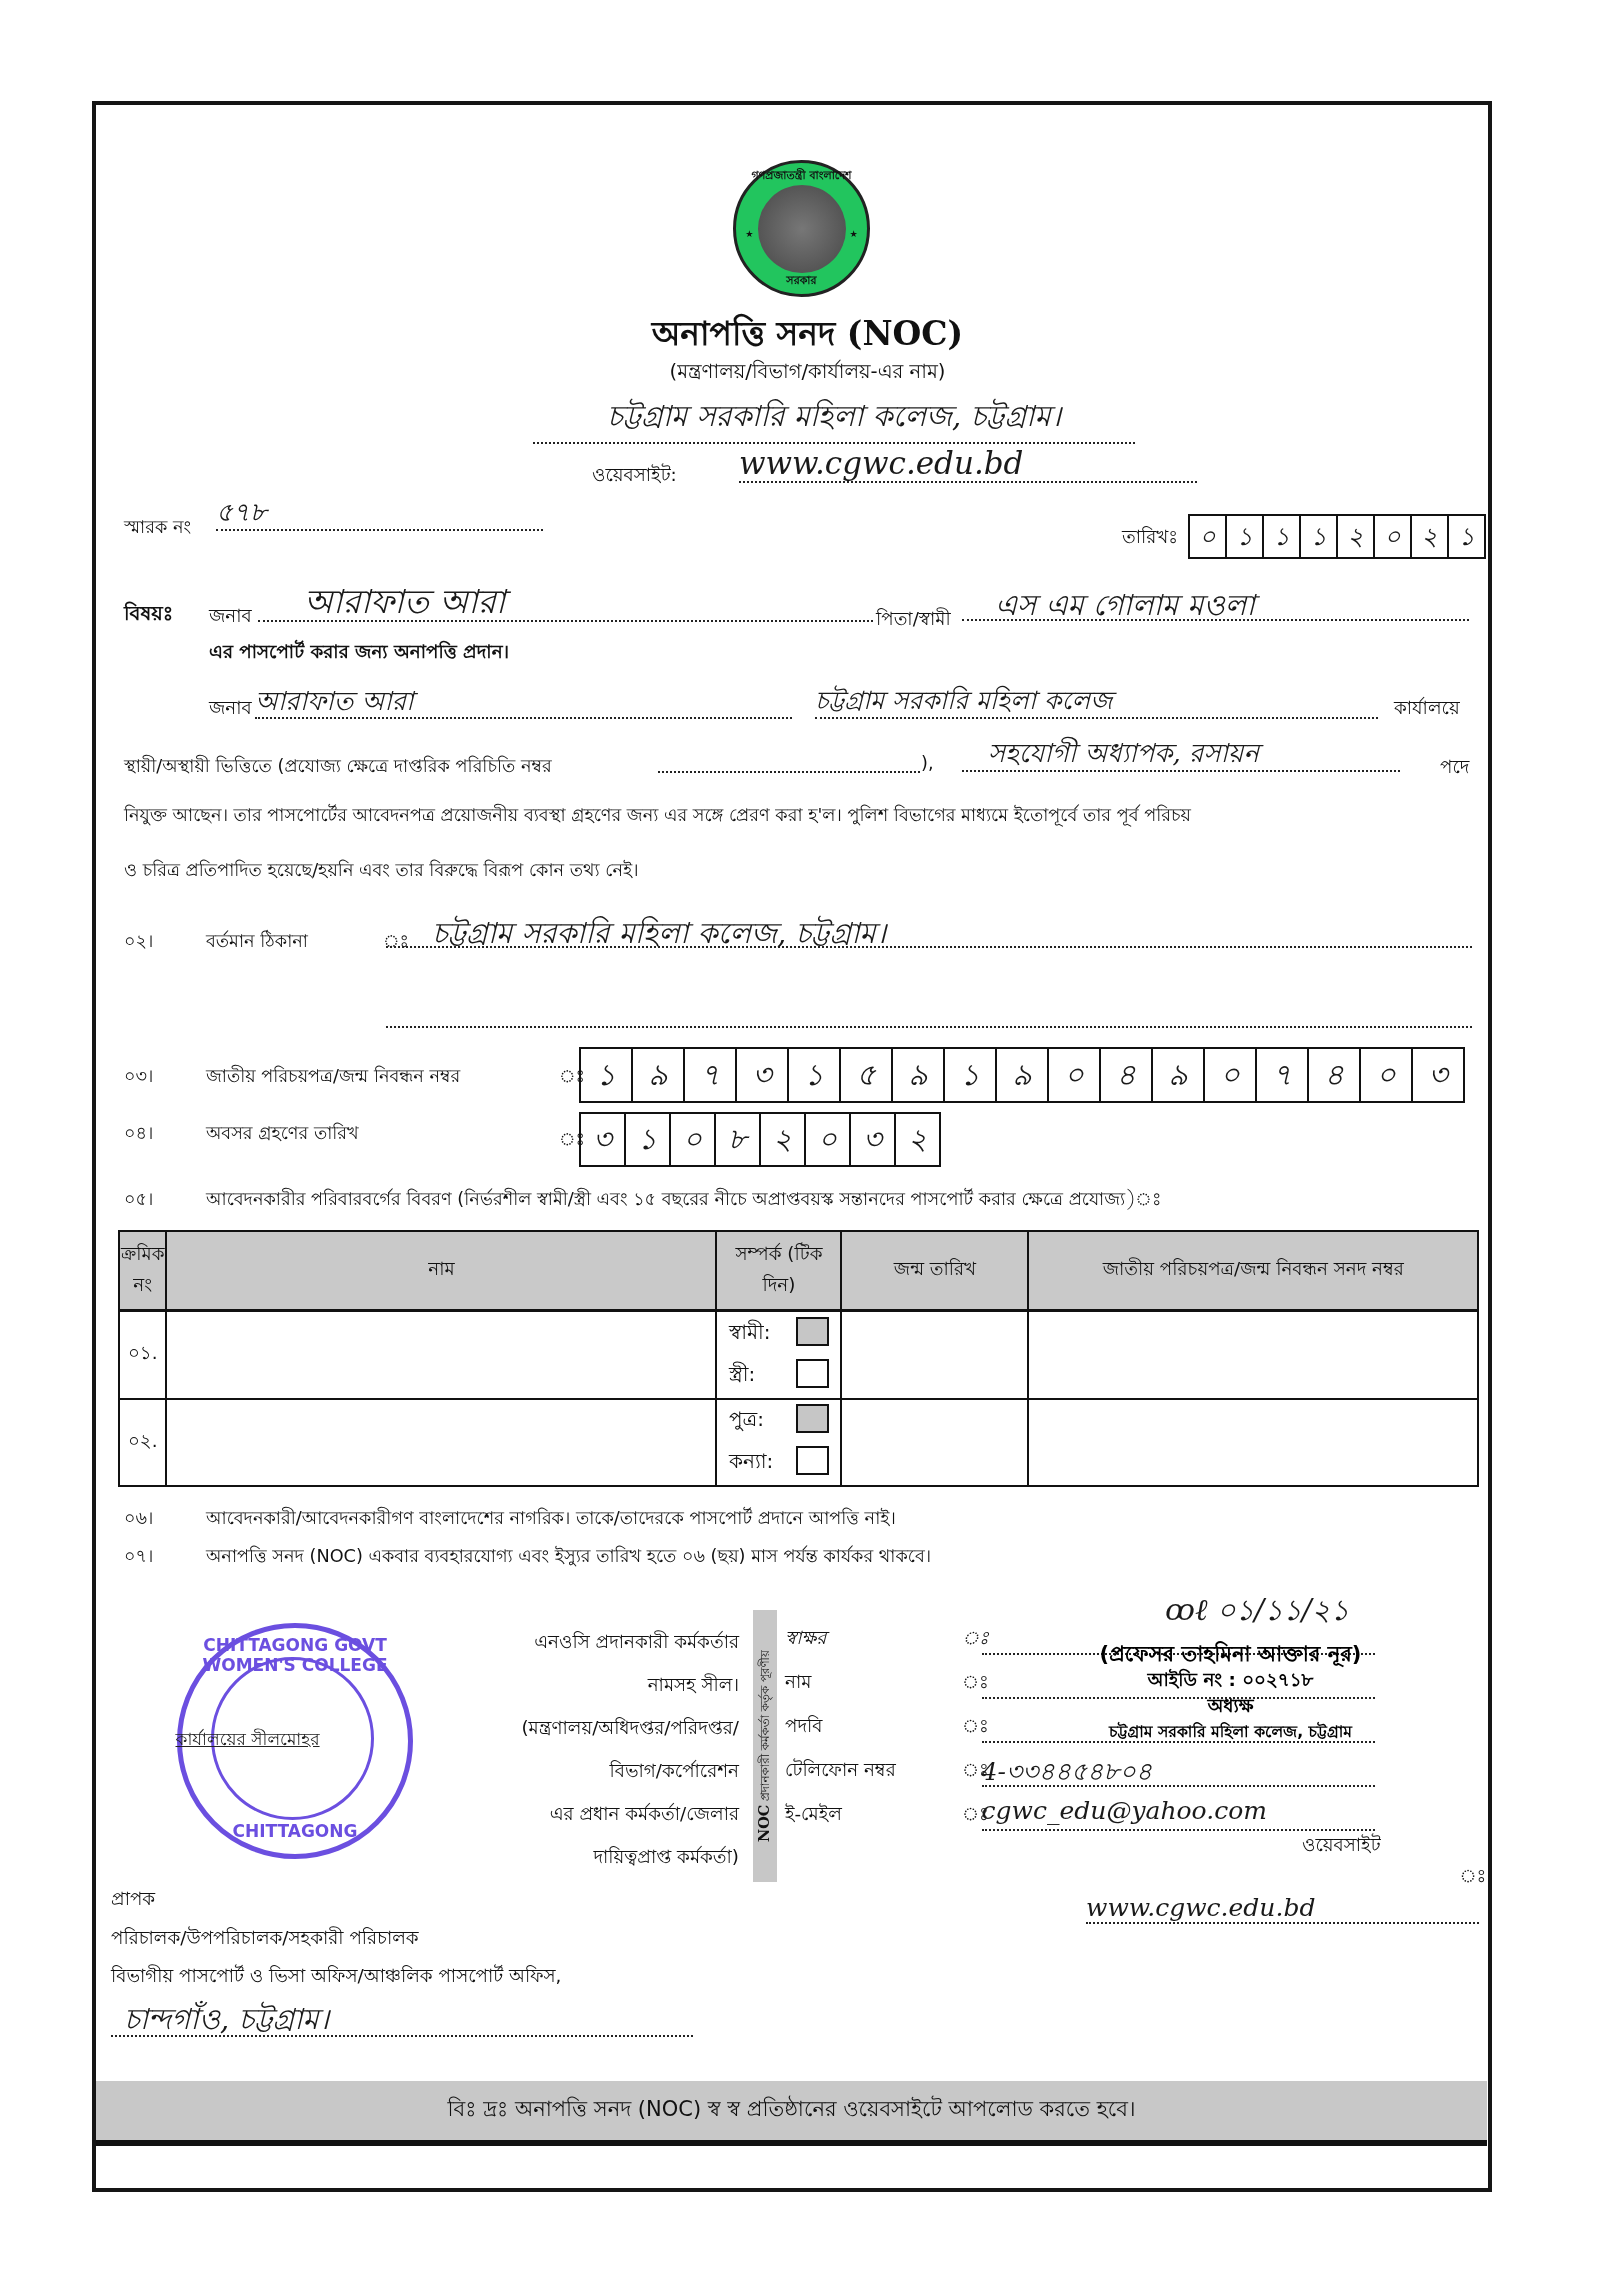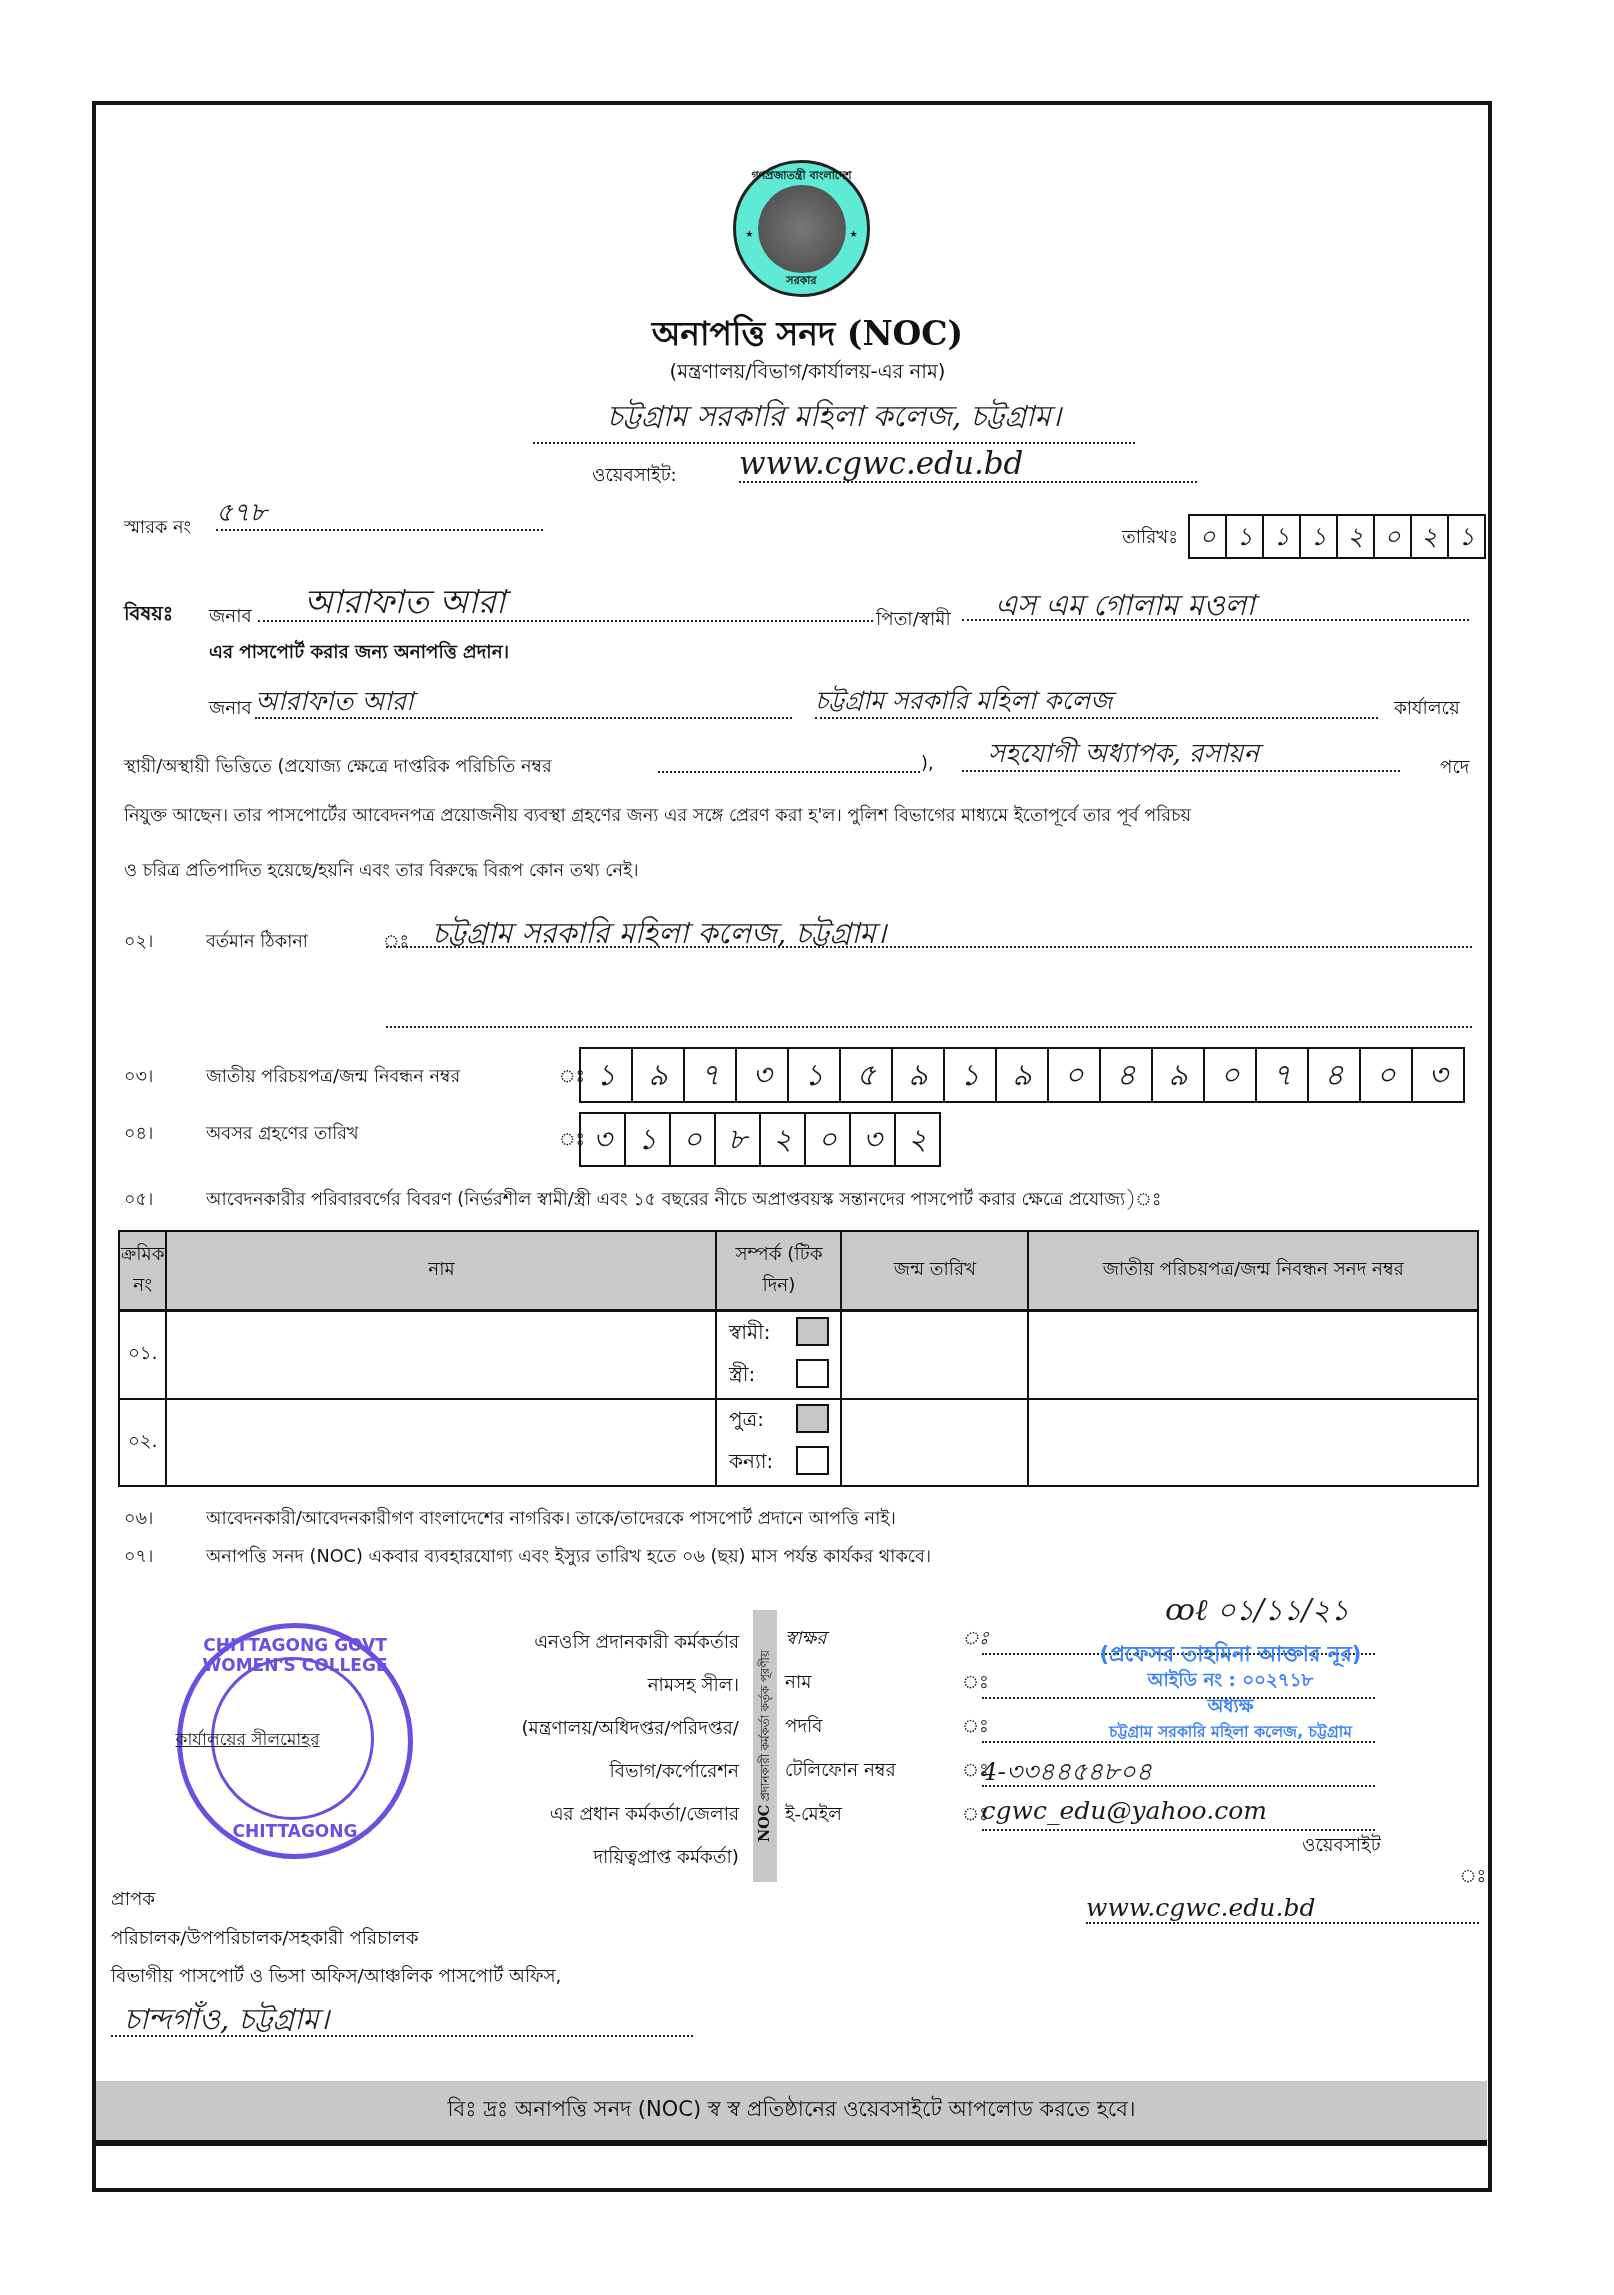--- a/index.html
+++ b/index.html
@@ -3,21 +3,21 @@
 <meta charset="utf-8">
 <style>
   html, body { margin: 0; padding: 0; background: #ffffff; }
   body { width: 1615px; height: 2295px; position: relative; font-family: "DejaVu Sans", "Liberation Sans", sans-serif; color: #111; overflow: hidden; }
   .frame { position: absolute; left: 92px; top: 101px; width: 1400px; height: 2091px; border: 4.6px solid #151515; box-sizing: border-box; }
   .abs { position: absolute; }
   .hand { font-family: "DejaVu Serif", "Liberation Serif", serif; font-style: italic; color: #1a1a1a; }
   .dots { border-bottom: 2.6px dotted #222; }
   .small { font-size: 17.7px; }
   .label { font-size: 18.3px; }
-  .emblem { position: absolute; left: 733px; top: 160px; width: 131px; height: 131px; border-radius: 50%; border: 3.3px solid #222; background: #5eead4; }
+  .emblem { position: absolute; left: 733px; top: 160px; width: 131px; height: 131px; border-radius: 50%; border: 3.3px solid #222; background: #22c55e; }
   .emblem .inner { position: absolute; left: 21.6px; top: 21.6px; width: 88px; height: 88px; border-radius: 50%; background: radial-gradient(circle, #777 0%, #555 70%, #444 100%); }
   .emblem .ring-top { position: absolute; left: 0; width: 100%; top: 3.9px; text-align: center; font-size: 11px; font-weight: bold; }
   .emblem .ring-bot { position: absolute; left: 0; width: 100%; bottom: 2.6px; text-align: center; font-size: 11px; font-weight: bold; }
   .emblem .star { position: absolute; font-size: 9.2px; }
   .title { position: absolute; left: 0; width: 1615px; top: 308px; text-align: center; font-family: "DejaVu Serif", "Liberation Serif", serif; font-size: 33px; font-weight: bold; }
   .subtitle { position: absolute; left: 0; width: 1615px; top: 357px; text-align: center; font-size: 19.6px; }
   .digitbox { display: flex; border: 2.6px solid #111; }
   .digitbox span { display: inline-block; border-right: 2px solid #111; text-align: center; font-family: "DejaVu Serif", serif; font-style: italic; color: #1a1a1a; }
   .digitbox span:last-child { border-right: none; }
   table.family { position: absolute; left: 118px; top: 1230px; width: 1361px; border-collapse: collapse; }
@@ -29,21 +29,21 @@
   .cb { width: 29px; height: 25px; border: 2px solid #111; display: inline-block; }
   .cb.shaded { background: #c6c6c6; }
   .seal { position: absolute; left: 177px; top: 1623px; width: 226px; height: 226px; border-radius: 50%; border: 5.2px solid #6b4fe0; color: #6b4fe0; }
   .seal .inner { position: absolute; left: 29.4px; top: 29.4px; width: 157px; height: 157px; border-radius: 50%; border: 3.3px solid #6b4fe0; }
   .seal .top { position: absolute; top: 6.5px; left: 0; width: 100%; text-align: center; font-size: 17px; font-weight: bold; }
   .seal .bot { position: absolute; bottom: 13px; left: 0; width: 100%; text-align: center; font-size: 17px; font-weight: bold; }
   .seal .overlay { position: absolute; top: 98px; left: -6.5px; width: 120%; font-size: 17px; color: #222; white-space: nowrap; text-decoration: underline; }
   .vstrip { position: absolute; left: 753px; top: 1610px; width: 23.6px; height: 272px; background: #c7c7c7; }
   .vstrip span { position: absolute; left: 50%; top: 50%; transform: translate(-50%,-50%) rotate(-90deg); white-space: nowrap; font-size: 11.8px; }
   .vstrip b { font-family: "DejaVu Serif", serif; font-size: 14.4px; }
-  .stamp { color: #3b82f6; font-weight: bold; text-align: center; position: absolute; }
+  .stamp { color: #000000; font-weight: bold; text-align: center; position: absolute; }
   .footer { position: absolute; left: 96px; top: 2081px; width: 1391px; height: 65px; background: #c8c8c8; border-bottom: 6.5px solid #111; box-sizing: border-box; display: flex; align-items: center; justify-content: center; font-size: 21px; }
 </style>
 </head>
 <body>
 
 <div class="frame"></div>
 
 <div class="emblem">
   <div class="ring-top">গণপ্রজাতন্ত্রী বাংলাদেশ</div>
   <div class="inner"></div>

